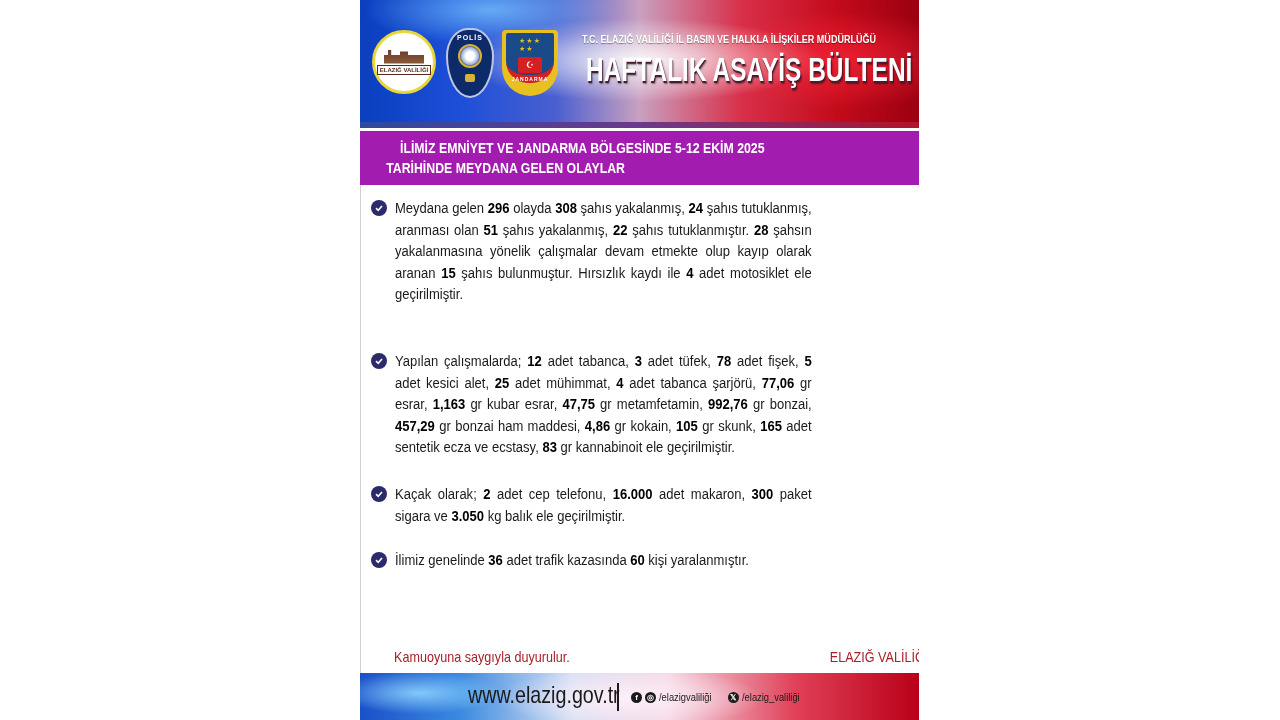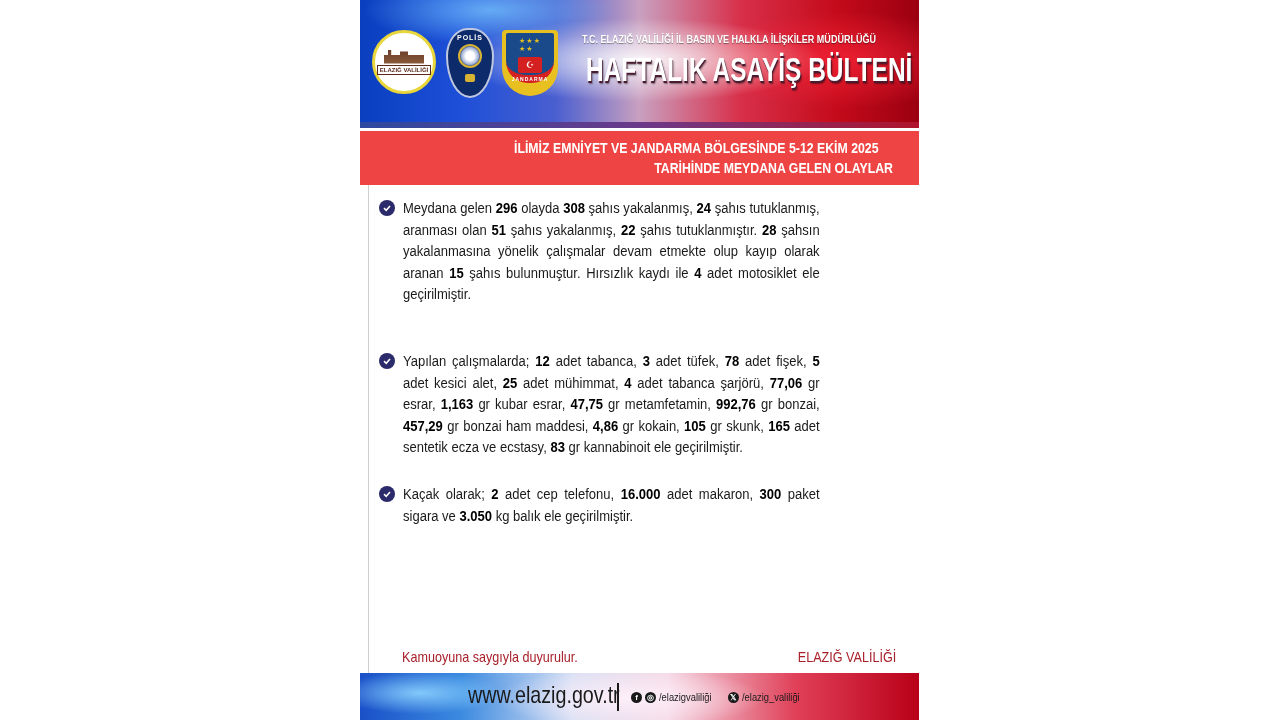--- a/index.html
+++ b/index.html
@@ -47,27 +47,27 @@
   .logo-jandarma .jlabel { position:absolute; bottom:-8px; left:0; width:100%; text-align:center;
     color:#fff; font-size:5px; font-weight:bold; letter-spacing:1px; line-height:8px; }
 
   .hero-sub { position:absolute; left:222px; top:33px; color:#fff; font-size:11px; font-weight:bold;
     letter-spacing:0; transform:scaleX(0.82); transform-origin:left center; white-space:nowrap;
     text-shadow:0 1px 1px rgba(0,0,0,0.4); }
   .hero-title { position:absolute; left:226px; top:50px; color:#fff; font-size:34px; font-weight:bold;
     letter-spacing:0; transform:scaleX(0.72); transform-origin:left center; white-space:nowrap;
     text-shadow:1px 2px 0 #4a1a30, 2px 3px 2px rgba(0,0,0,0.45); }
 
-  .banner { position:absolute; left:0; top:131px; width:559px; height:54px; background:#ef4444;
-    display:flex; flex-direction:column; align-items:flex-end; justify-content:center; }
+  .banner { position:absolute; left:0; top:131px; width:559px; height:54px; background:#a21caf;
+    display:flex; flex-direction:column; align-items:flex-start; justify-content:center; }
   .banner span { color:#fff; font-weight:bold; font-size:15px; line-height:20px; white-space:nowrap;
     transform:scaleX(0.82); }
 
-  .content { position:absolute; left:8px; top:185px; width:557px; height:488px; border-left:1px solid #cfcfcf;
-    border-right:1px solid #cfcfcf; background:#fff; }
+  .content { position:absolute; left:0; top:185px; width:557px; height:488px; border-left:1px solid #cfcfcf;
+    border-right:1px solid #cfcfcf; background:#fff;padding-left:40px; }
   .item { position:absolute; left:10px; width:520px; display:flex; }
   .check { width:16px; height:16px; border-radius:50%; background:#2b2a6b; flex:0 0 16px; margin-top:3px;
     display:flex; align-items:center; justify-content:center; }
   .check svg { width:10px; height:10px; }
   .item-text { margin-left:8px; font-size:15.5px; line-height:21.5px; color:#1a1a1a; text-align:justify;
     width:600px; transform:scaleX(0.84); transform-origin:left top; }
   .item-text b { font-weight:bold; color:#000; }
 
   .closing { position:absolute; top:463px; left:33px; color:#a8202a; font-size:15px; transform:scaleX(0.84); transform-origin:left top; white-space:nowrap; }
   .signature { position:absolute; top:463px; right:30px; color:#a8202a; font-size:15px; transform:scaleX(0.84); transform-origin:right top; white-space:nowrap; }
@@ -134,20 +134,28 @@
       <div class="item-text"><span>Yapılan çalışmalarda; </span><b>12</b><span> adet tabanca, </span><b>3</b><span> adet tüfek, </span><b>78</b><span> adet fişek, </span><b>5</b><span> adet kesici alet, </span><b>25</b><span> adet mühimmat, </span><b>4</b><span> adet tabanca şarjörü, </span><b>77,06</b><span> gr esrar, </span><b>1,163</b><span> gr kubar esrar, </span><b>47,75</b><span> gr metamfetamin, </span><b>992,76</b><span> gr bonzai, </span><b>457,29</b><span> gr bonzai ham maddesi, </span><b>4,86</b><span> gr kokain, </span><b>105</b><span> gr skunk, </span><b>165</b><span> adet sentetik ecza ve ecstasy, </span><b>83</b><span> gr kannabinoit ele geçirilmiştir.</span></div>
     </div>
     <div class="item" style="top:298px">
       <span class="check">
           <svg viewBox="0 0 10 10">
             <path d="M2 5.2 L4.2 7.3 L8 3" stroke="#fff" stroke-width="1.6" fill="none"></path>
           </svg>
         </span>
       <div class="item-text"><span>Kaçak olarak; </span><b>2</b><span> adet cep telefonu, </span><b>16.000</b><span> adet makaron, </span><b>300</b><span> paket sigara  ve </span><b>3.050</b><span> kg balık ele geçirilmiştir.</span></div>
     </div>
+    <div class="item" style="top:364px">
+      <span class="check">
+          <svg viewBox="0 0 10 10">
+            <path d="M2 5.2 L4.2 7.3 L8 3" stroke="#fff" stroke-width="1.6" fill="none"></path>
+          </svg>
+        </span>
+      <div class="item-text"><span>İlimiz genelinde </span><b>36</b><span> adet trafik kazasında </span><b>60</b><span> kişi yaralanmıştır.</span></div>
+    </div>
 
     <div class="closing">Kamuoyuna saygıyla duyurulur.</div>
     <div class="signature">ELAZIĞ VALİLİĞİ</div>
   </div>
 
   <div class="footer">
     <div class="url">www.elazig.gov.tr</div>
     <div class="sep"></div>
     <div class="social">
       <span class="soc-icon">f</span>

